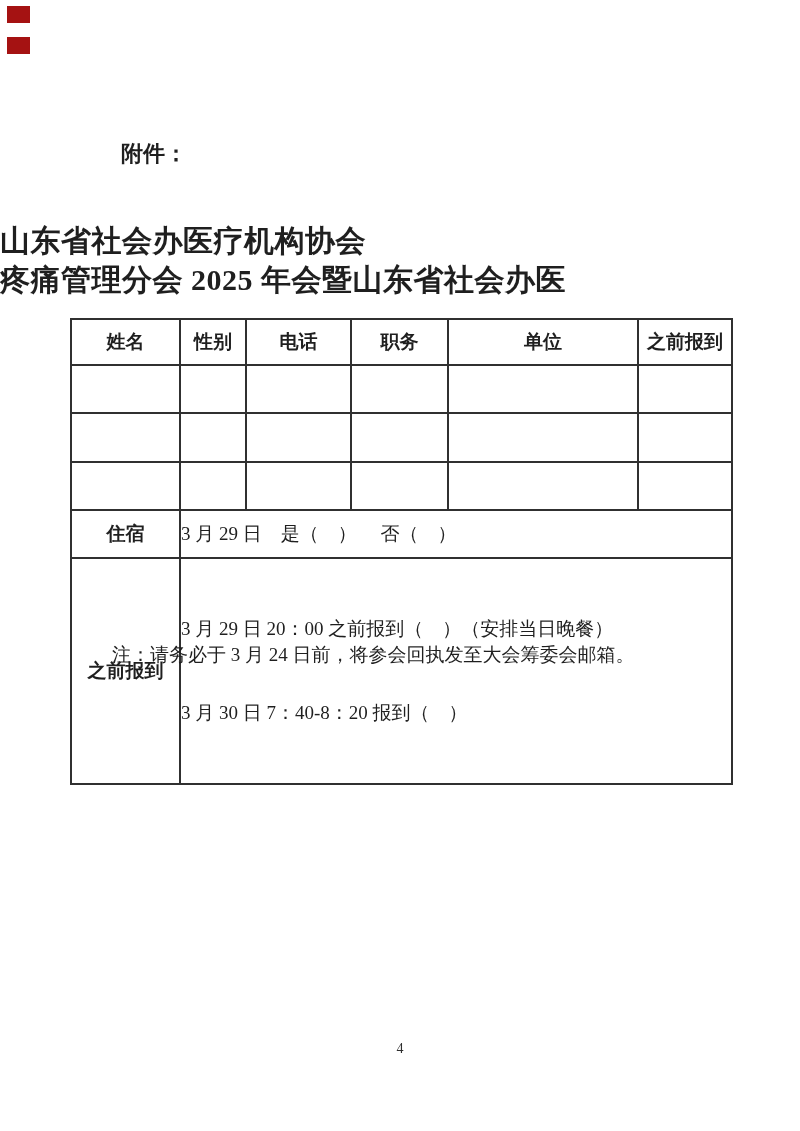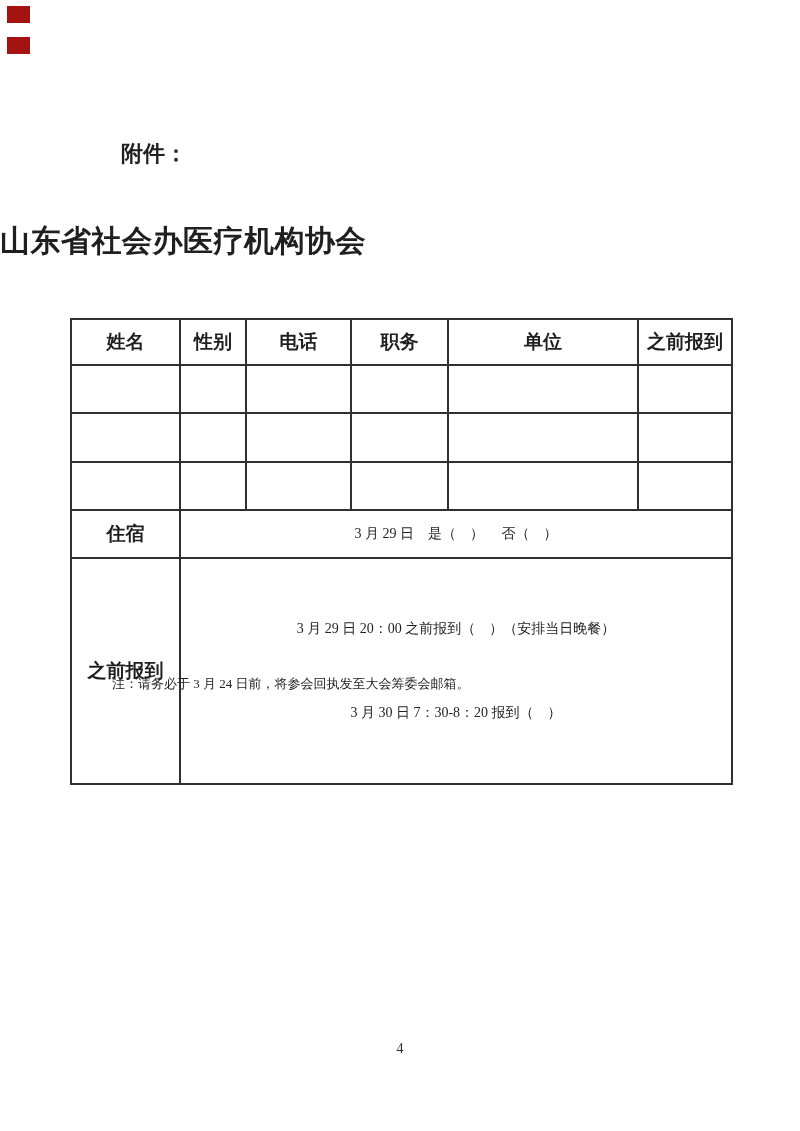--- a/index.html
+++ b/index.html
@@ -48,44 +48,45 @@
   tr.hdr{height:46px;}
   tr.empty1{height:48px;}
   tr.empty2{height:49px;}
   tr.empty3{height:48px;}
   tr.lodging{height:48px;}
   tr.checkin{height:75px;}
   td.label-cell{
     font-size:19px;font-weight:700;text-align:center;vertical-align:middle;
   }
   td.content-cell{
-    font-size:14px;text-align:center;vertical-align:middle;
+    font-size:19px;text-align:left;vertical-align:middle;
     padding:0 6px 0 8px;
     white-space:pre-wrap;
     line-height:28px;
   }
   .note{
-    position:absolute;left:112px;top:672px;
-    font-size:13px;line-height:24px;white-space:pre-wrap;
+    position:absolute;left:112px;top:643px;
+    font-size:19px;line-height:24px;white-space:pre-wrap;
   }
   .page-num{
     position:absolute;left:0;top:1041px;width:800px;
     text-align:center;font-size:14px;color:var(--pagenum);
   }
 </style>
 </head>
 <body>
 
 <div class="red-mark m1"></div>
 <div class="red-mark m2"></div>
 
 <div class="attachment">附件：</div>
 
 <div class="title">
   <div>山东省社会办医疗机构协会</div>
+  <div>疼痛管理分会 2025 年会暨山东省社会办医</div>
 </div>
 
 <table class="reply-table">
   <colgroup>
     <col style="width:109px">
     <col style="width:66px">
     <col style="width:105px">
     <col style="width:97px">
     <col style="width:190px">
     <col style="width:94px">
@@ -124,21 +125,21 @@
       <td></td>
     </tr>
     <tr class="lodging">
       <td class="label-cell">住宿</td>
       <td class="content-cell" colspan="5">3 月 29 日　是（　）　 否（　）</td>
     </tr>
     <tr class="checkin">
       <td class="label-cell">之前报到</td>
       <td class="content-cell" colspan="5">
         <div>3 月 29 日 20：00 之前报到（　）（安排当日晚餐）</div>
-        <div>3 月 30 日 7：30-8：20 报到（　）</div>
+        <div>3 月 30 日 7：40-8：20 报到（　）</div>
       </td>
     </tr>
   </tbody>
 </table>
 
 <div class="note">注：请务必于 3 月 24 日前，将参会回执发至大会筹委会邮箱。</div>
 
 <div class="page-num">4</div>
 
 </body></html>

